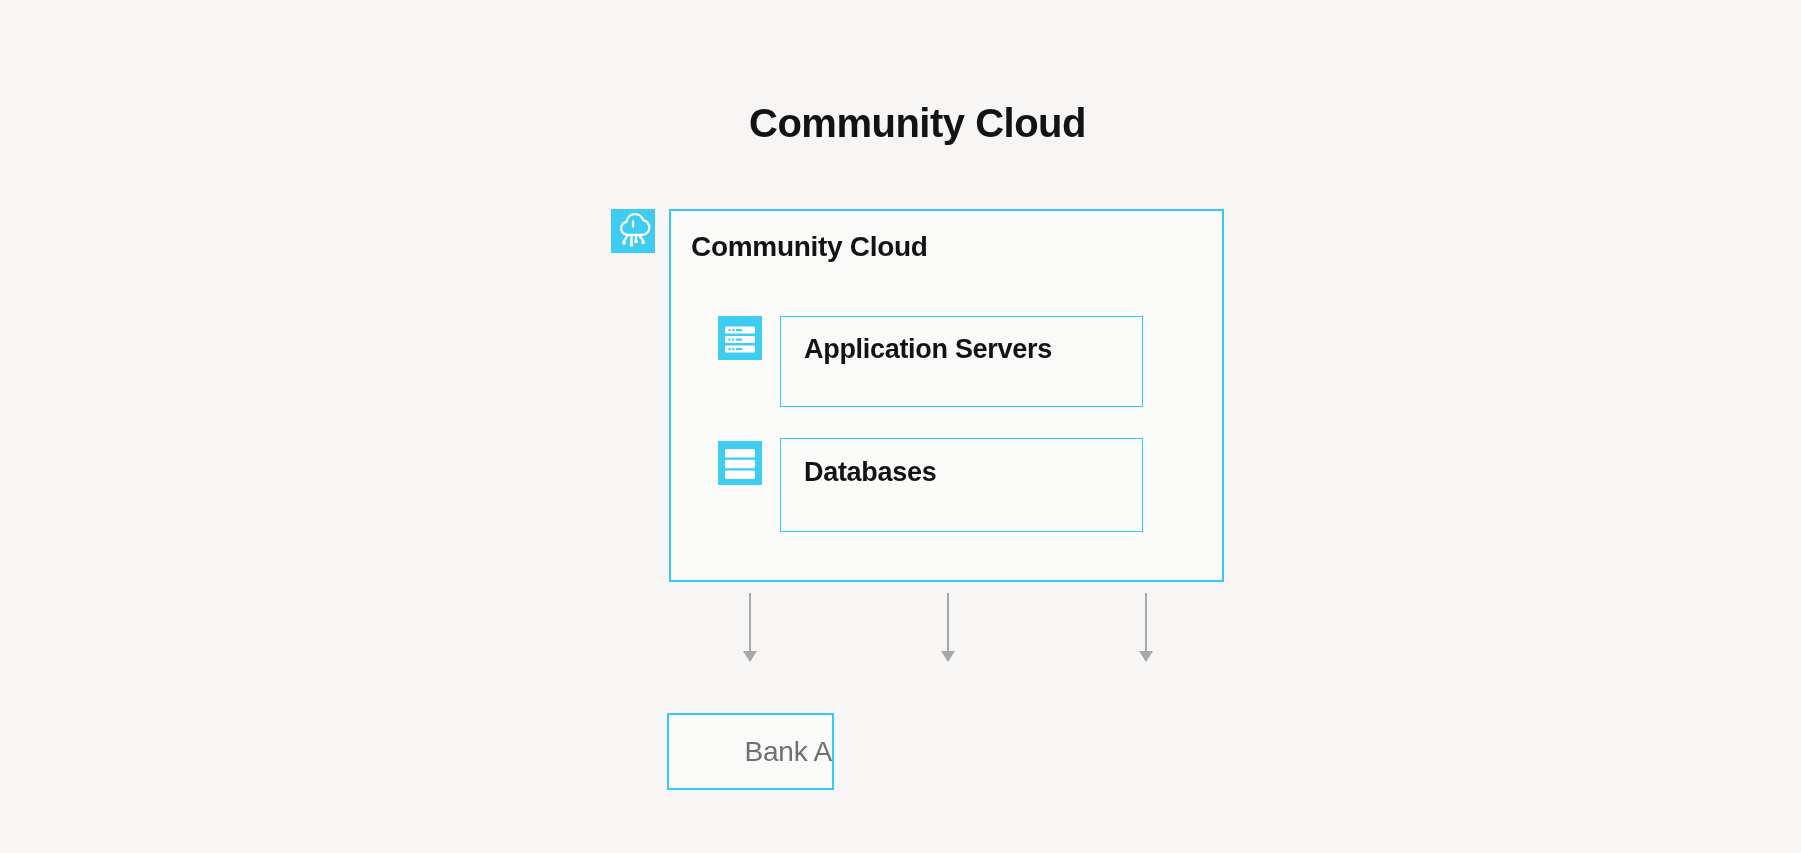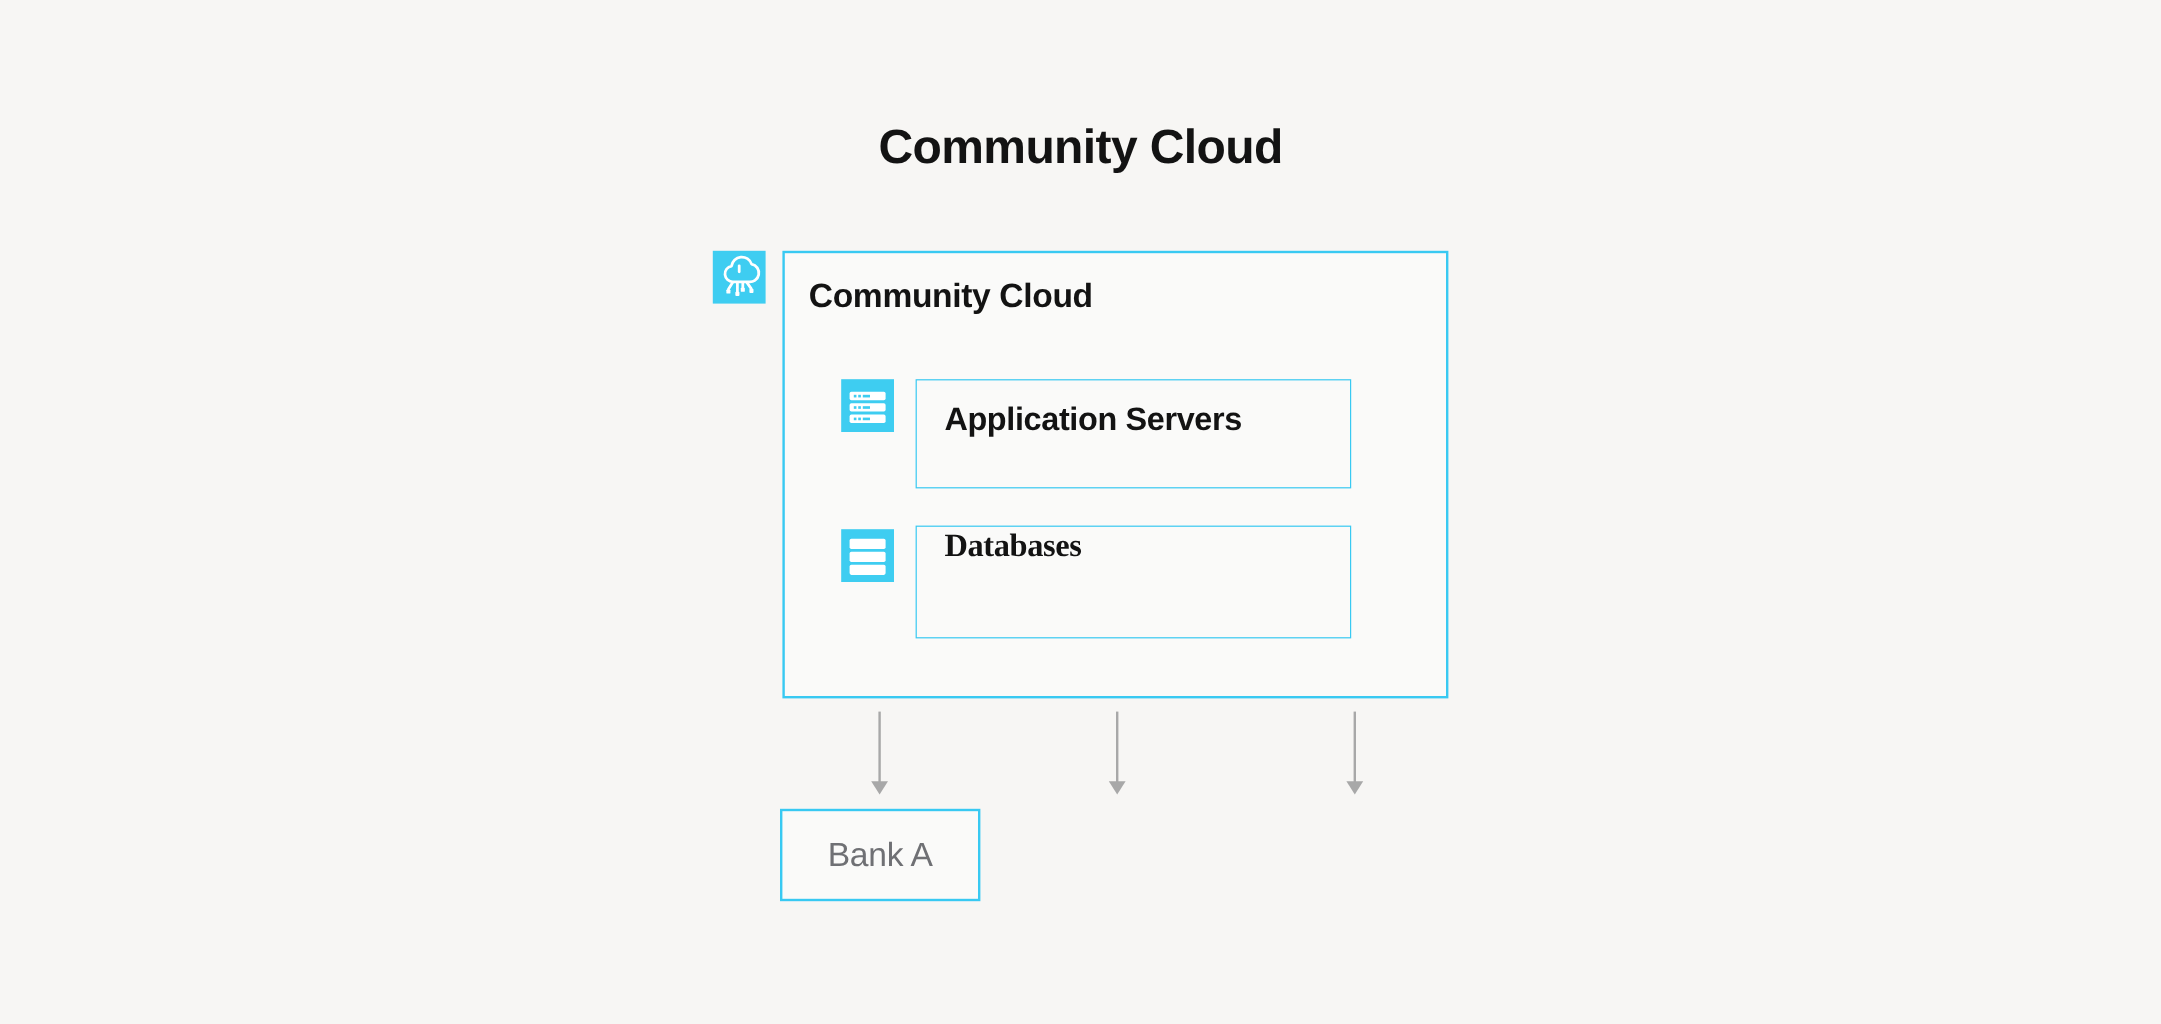--- a/index.html
+++ b/index.html
@@ -13,20 +13,21 @@
   }
   *{margin:0;padding:0;box-sizing:border-box;}
   html,body{background:var(--color-background);}
   .canvas{
     position:relative;
     width:1733px;height:853px;
     background:var(--color-background);
     font-family:"Liberation Sans","DejaVu Sans",sans-serif;
     color:var(--color-text);
     overflow:hidden;
+    margin-left:17px;
   }
   .page-title{
     position:absolute;left:0;top:101px;width:1801px;
     text-align:center;
     font-size:40px;font-weight:700;letter-spacing:-0.5px;
     color:var(--color-text);
   }
   .icon-chip{
     position:absolute;width:44px;height:44px;
     background:var(--color-accent);
@@ -49,42 +50,42 @@
     border:1.5px solid var(--color-border);
     background:var(--color-box_fill);
   }
   .inner-app{left:763px;top:316px;height:91px;}
   .inner-db{left:763px;top:438px;height:94px;}
   .inner-label{
     position:absolute;left:787px;
     font-size:27px;font-weight:700;letter-spacing:-0.3px;line-height:1;
   }
   .label-app{top:336px;text-align:center;}
-  .label-db{top:441px;font-family:Liberation Serif, serif;}
+  .label-db{top:459px;}
   .arrow{
     position:absolute;top:593px;width:16px;height:70px;
   }
   .arrow-a{left:725px;}
   .arrow-b{left:923px;}
   .arrow-c{left:1121px;}
   .arrow .shaft{
     position:absolute;left:7px;top:0;width:2px;height:60px;
     background:var(--color-arrow);
   }
   .arrow .head{
     position:absolute;left:1px;top:58px;width:0;height:0;
     border-left:7px solid transparent;
     border-right:7px solid transparent;
     border-top:11px solid var(--color-arrow);
   }
   .bank{
-    position:absolute;top:674px;width:167px;height:77px;
+    position:absolute;top:713px;width:167px;height:77px;
     border:2px solid var(--color-border);
     background:var(--color-box_fill);
-    display:flex;align-items:center;justify-content:center;
+    display:flex;align-items:center;justify-content:flex-end;
   }
   .bank-a{left:650px;}
   .bank-b{left:848px;}
   .bank-c{left:1047px;}
   .bank-label{
     font-size:28px;font-weight:400;color:var(--color-bank_text);
     letter-spacing:-0.2px;line-height:1;
   }
   .icon-chip svg{display:block;}
 </style>

